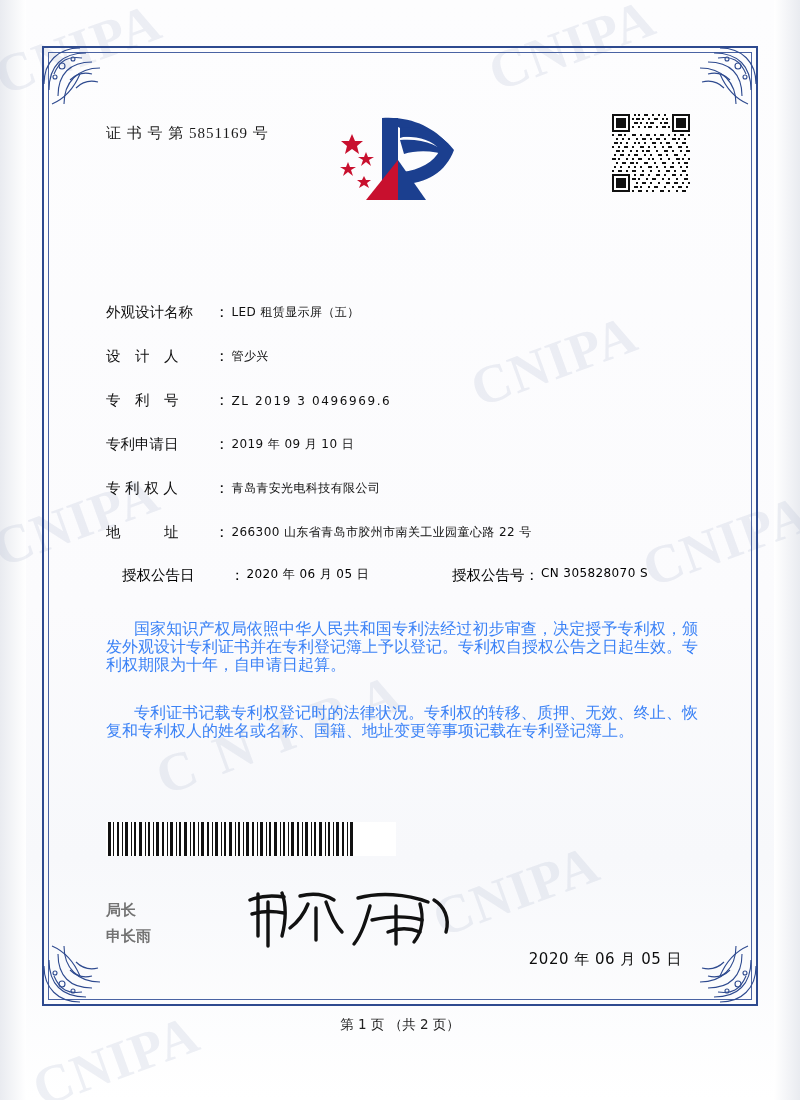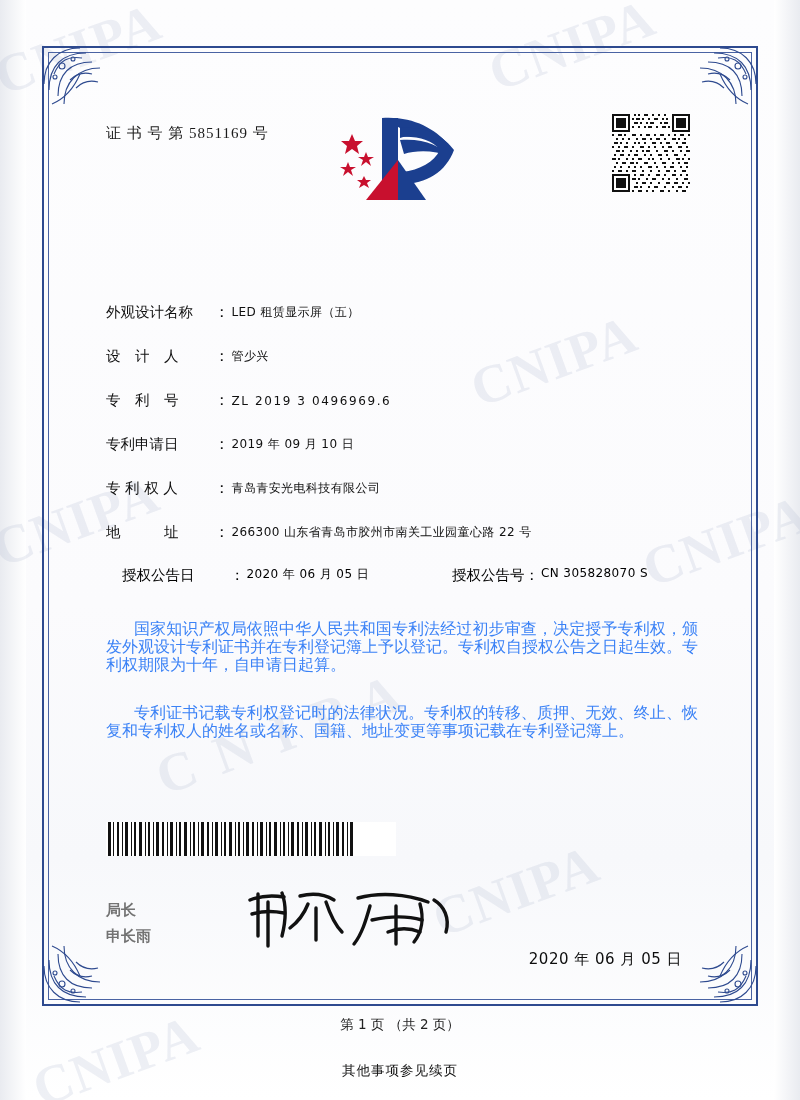--- a/index.html
+++ b/index.html
@@ -700,14 +700,13 @@
           <path d="M150 52 C160 48 172 48 182 52"></path>
           <path d="M196 20 C206 26 212 38 208 52"></path>
         </g>
       </svg>
     </div>
 
     <div class="issue-date">2020 年 06 月 05 日</div>
   </div>
 
   <div class="page-num">第 1 页 （共 2 页）</div>
-  <div class="footer-note">其他事项参见续页</div>
 </div>
 
 </body></html>

